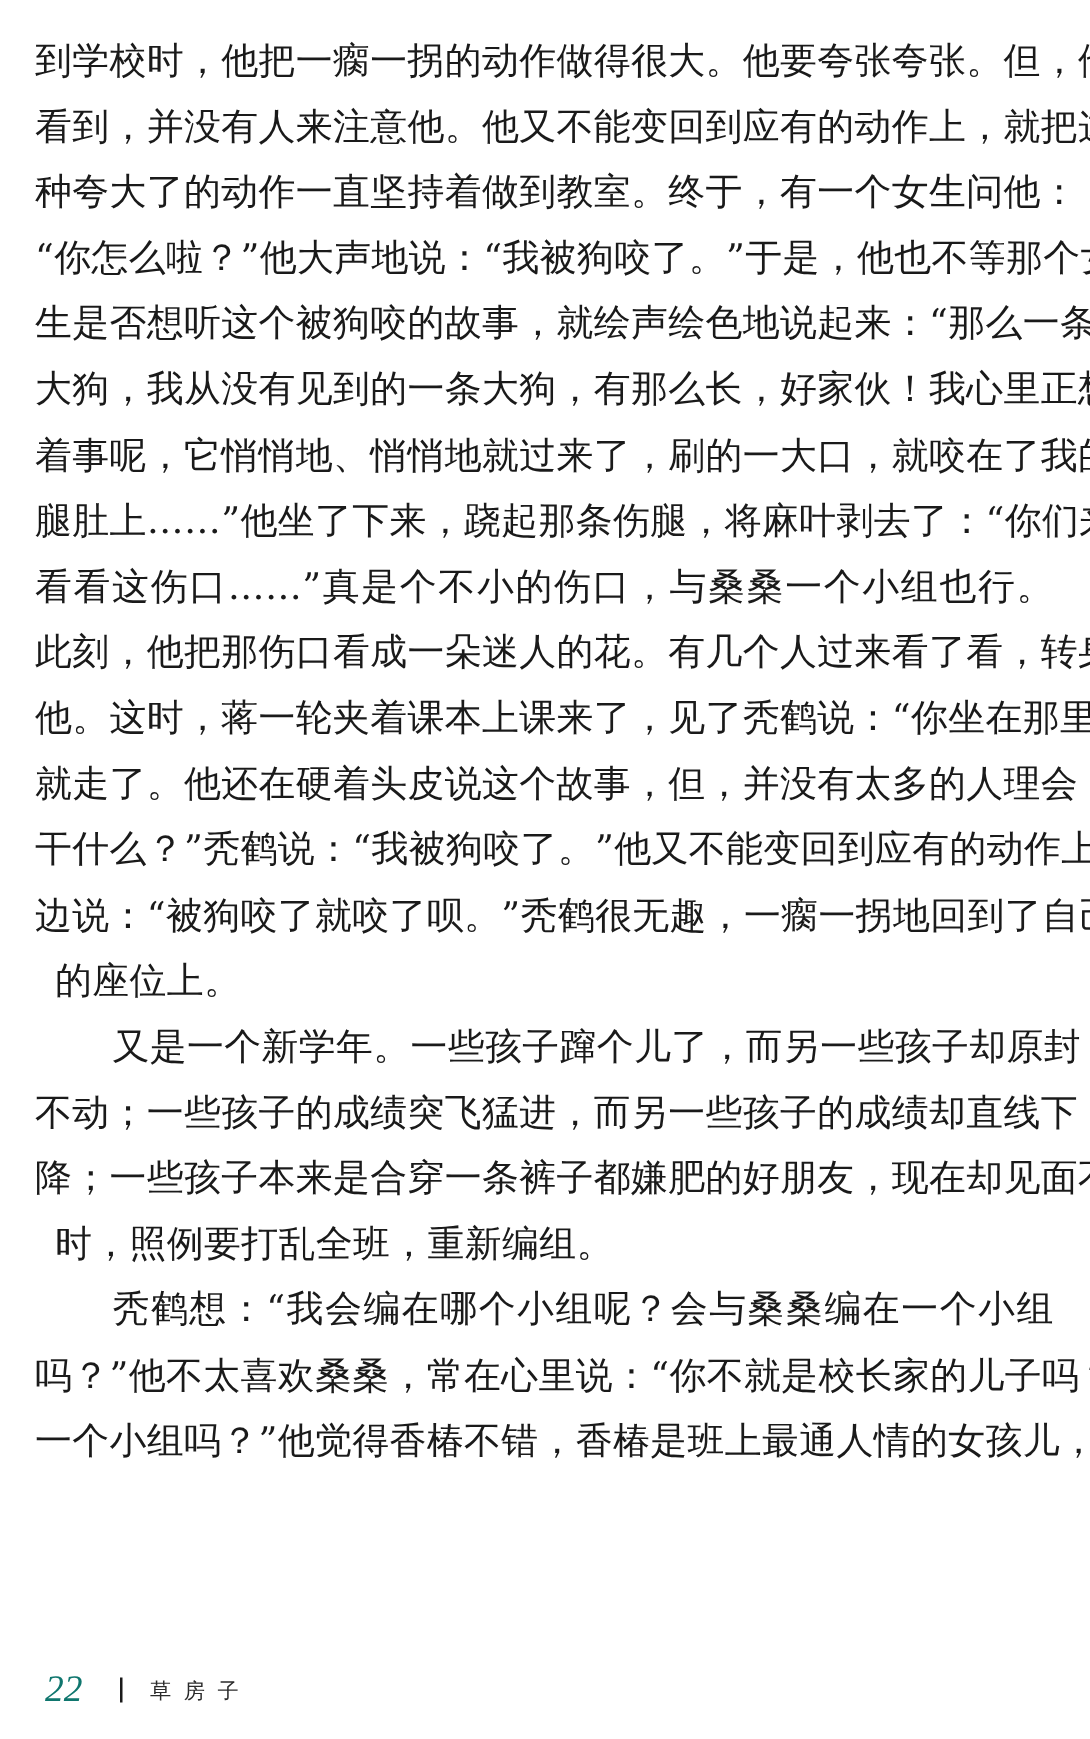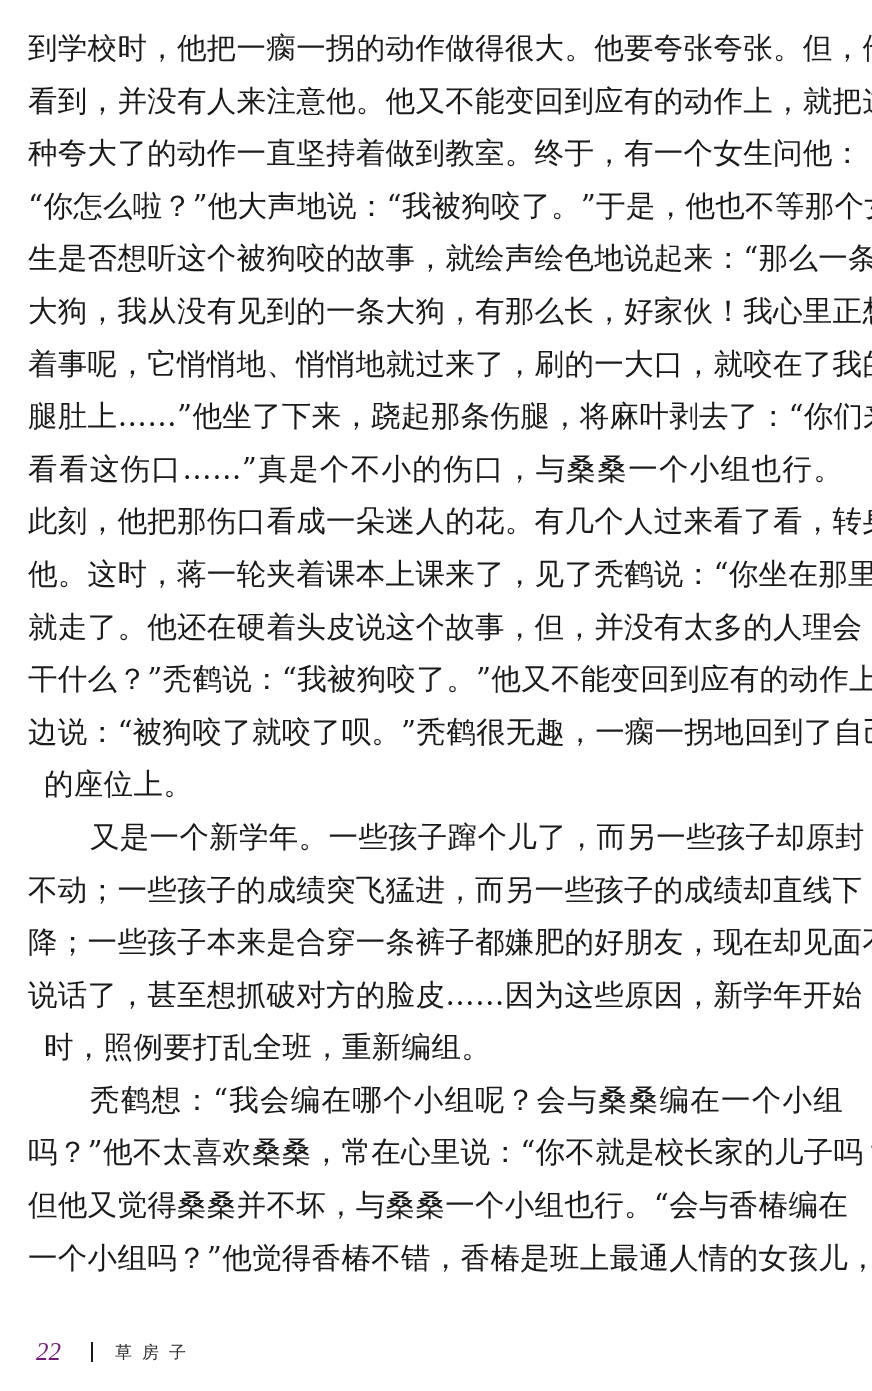--- a/index.html
+++ b/index.html
@@ -42,22 +42,22 @@
       position: absolute;
       left: 36px;
       top: 1334px;
       height: 36px;
       display: flex;
       align-items: center;
     }
     .page-number {
       font-family: "Liberation Serif", "DejaVu Serif", serif;
       font-style: italic;
-      font-size: 25px;
-      color: #701a75;
+      font-size: 30px;
+      color: #0f766e;
     }
     .footer-divider {
       display: inline-block;
       width: 2px;
       height: 20px;
       background: #1a1a1a;
       margin-left: 30px;
       margin-right: 22px;
     }
     .book-title {
@@ -87,28 +87,26 @@
     <span class="line">就走了。他还在硬着头皮说这个故事，但，并没有太多的人理会</span>
     <span class="line">干什么？”秃鹤说：“我被狗咬了。”他又不能变回到应有的动作上</span>
     <span class="line">边说：“被狗咬了就咬了呗。”秃鹤很无趣，一瘸一拐地回到了自己</span>
     <span class="line last">的座位上。</span>
   </div>
 
   <div class="paragraph">
     <span class="line indent">又是一个新学年。一些孩子蹿个儿了，而另一些孩子却原封</span>
     <span class="line">不动；一些孩子的成绩突飞猛进，而另一些孩子的成绩却直线下</span>
     <span class="line">降；一些孩子本来是合穿一条裤子都嫌肥的好朋友，现在却见面不</span>
-    <span class="line">说话了，甚至想抓破对方的脸皮……因为这些原因，新学年开始</span>
     <span class="line last">时，照例要打乱全班，重新编组。</span>
   </div>
 
   <div class="paragraph">
     <span class="line indent">秃鹤想：“我会编在哪个小组呢？会与桑桑编在一个小组</span>
     <span class="line">吗？”他不太喜欢桑桑，常在心里说：“你不就是校长家的儿子吗？”</span>
-    <span class="line">但他又觉得桑桑并不坏，与桑桑一个小组也行。“会与香椿编在</span>
     <span class="line">一个小组吗？”他觉得香椿不错，香椿是班上最通人情的女孩儿，</span>
   </div>
 
 </div>
 
 <div class="footer">
   <span class="page-number">22</span>
   <span class="footer-divider"></span>
   <span class="book-title">草房子</span>
 </div>

